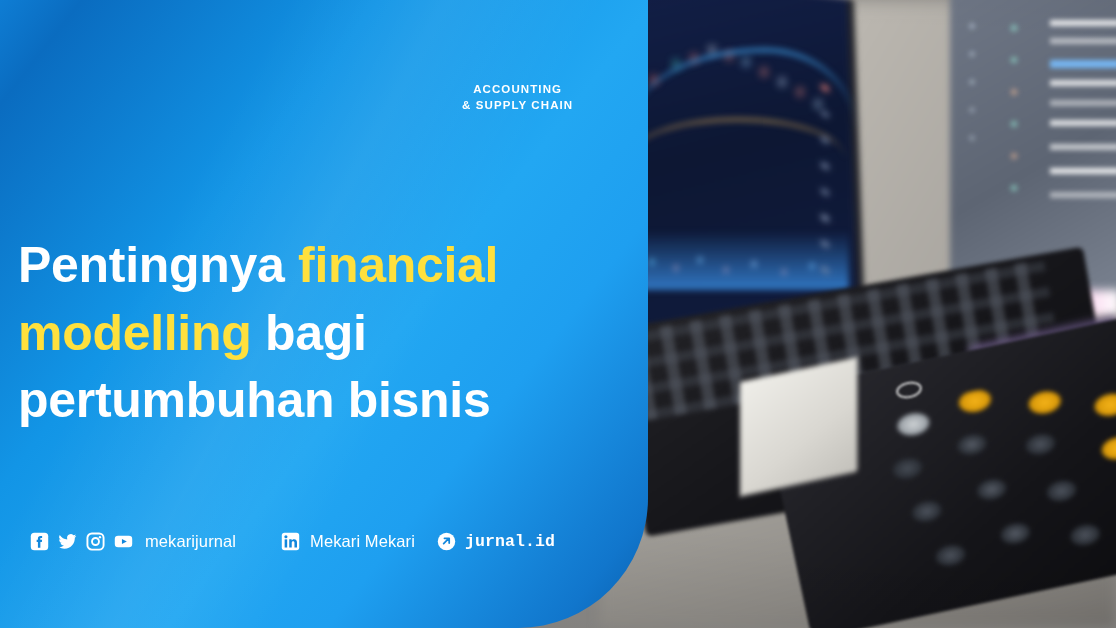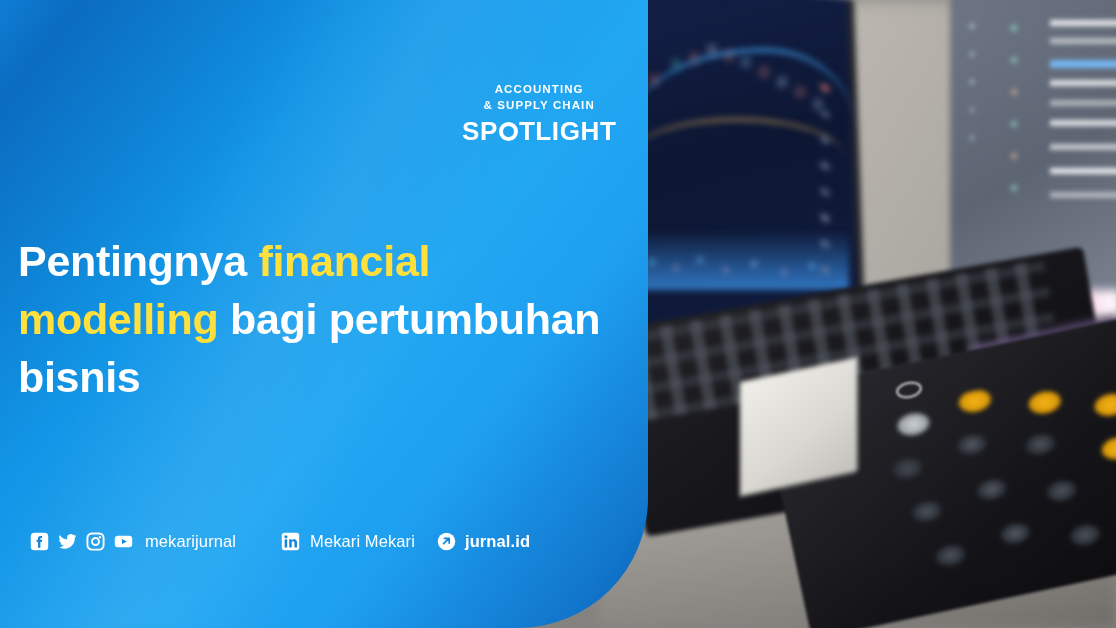--- a/index.html
+++ b/index.html
@@ -264,39 +264,39 @@
   .sl-o {
     width: 19px; height: 19px; border: 4.5px solid #fff; border-radius: 50%;
     display: inline-block; margin: 0 1px;
   }
 
   
   .headline {
     position: absolute; left: 28px; top: 232px;
     width: 600px;
     color: #fff;
-    font-size: 43px;
+    font-size: 50px;
     font-weight: 700;
     line-height: 1.35;
     letter-spacing: -0.3px;
   }
   .hl-accent { color: #ffe03d; }
 
   
   .footer {
     position: absolute; left: 40px; top: 532px;
     display: flex; align-items: center; color: #fff;
   }
   .fgroup { display: flex; align-items: center; }
   .icons { display: flex; align-items: center; gap: 9px; margin-right: 12px; }
   .ficon { width: 19px; height: 19px; display: block; }
   .handle { font-size: 16.5px; font-weight: 400; letter-spacing: .1px; }
   .sep { width: 45px; }
   .sep2 { width: 22px; }
-  .brandbold { font-size: 16.5px; font-weight: 700; letter-spacing: .1px; }
+  .brandbold { font-size: 16.5px; font-weight: 700; letter-spacing: .1px; font-family: Liberation Mono, monospace; }
 </style>
 </head>
 <body>
 
 <div id="banner">
 
   <div class="photo">
     <div class="layer wall"></div>
     <div class="layer desk"></div>
 
@@ -324,25 +324,20 @@
     <div class="layer photo-vignette"></div>
   </div>
 
   <div class="panel">
     <div class="panel-sheen"></div>
 
 
     <div class="spotlight">
       <div class="sl-line1">ACCOUNTING</div>
       <div class="sl-line2">&amp; SUPPLY CHAIN</div>
-      <div class="sl-main">
-        <span>SP</span>
-        <span class="sl-o"></span>
-        <span>TLIGHT</span>
-      </div>
     </div>
 
     <h1 class="headline">
       <span>Pentingnya </span><span class="hl-accent">financial modelling</span><span> bagi pertumbuhan bisnis</span>
     </h1>
 
     <div class="footer">
 
       <div class="fgroup">
         <span class="icons">

